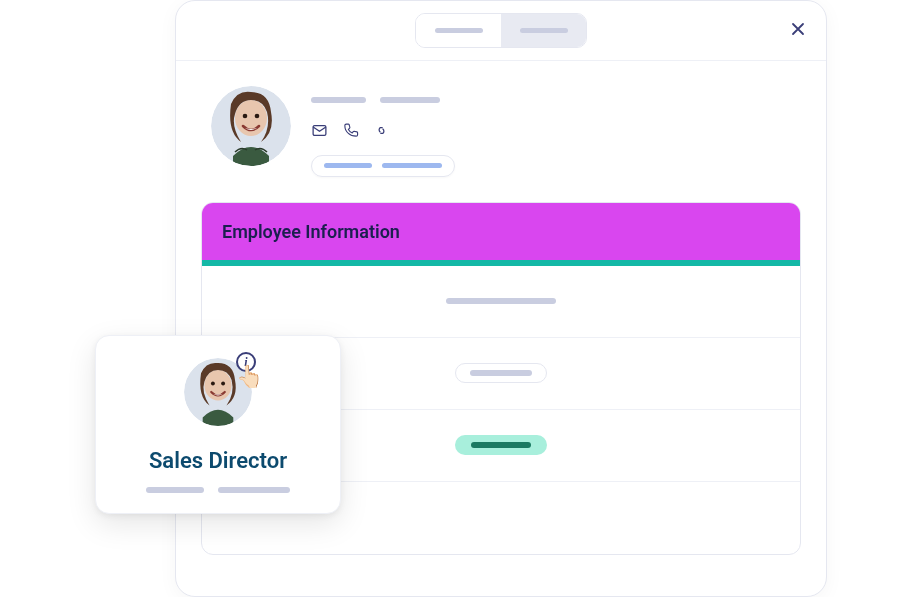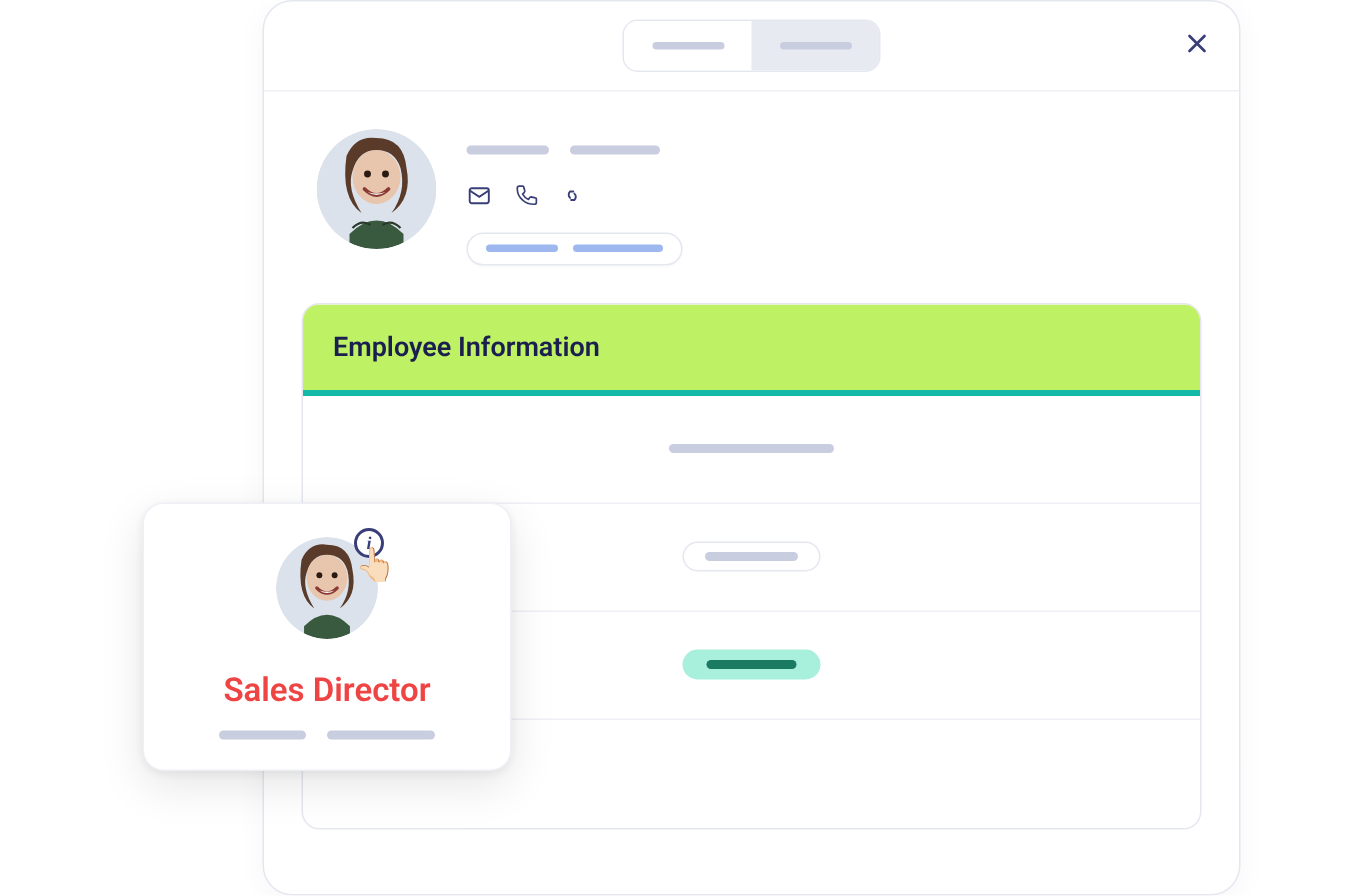--- a/index.html
+++ b/index.html
@@ -91,23 +91,23 @@
     }
     .pill-blue .sk-blue { height: 5px; border-radius: 3px; background: #9db8ef; }
     
     .section {
       margin: 0 25px;
       border: 1px solid #e5e7f0;
       border-radius: 12px;
       overflow: hidden;
     }
     .section-header {
-      background: #bef264;
+      background: #d946ef;
       padding: 18px 20px;
-      border-bottom: 4px solid #14b8a6;
+      border-bottom: 6px solid #14b8a6;
     }
     .section-title {
       font-size: 18px;
       font-weight: 600;
       color: #1b1f4f;
     }
     .section-row {
       height: 72px;
       display: flex;
       align-items: center;
@@ -187,21 +187,21 @@
       top: 6px;
       right: 54px;
       font-size: 22px;
       pointer-events: none;
     }
     
     .card-title {
       text-align: center;
       font-size: 22px;
       font-weight: 600;
-      color: #ef4444;
+      color: #0c4a6e;
       margin-top: 22px;
       margin-bottom: 14px;
     }
     .card-sk-row {
       display: flex;
       justify-content: center;
       gap: 14px;
     }
     .card-sk-row .sk-line { background: #c9cde0; height: 6px; }
   </style>

